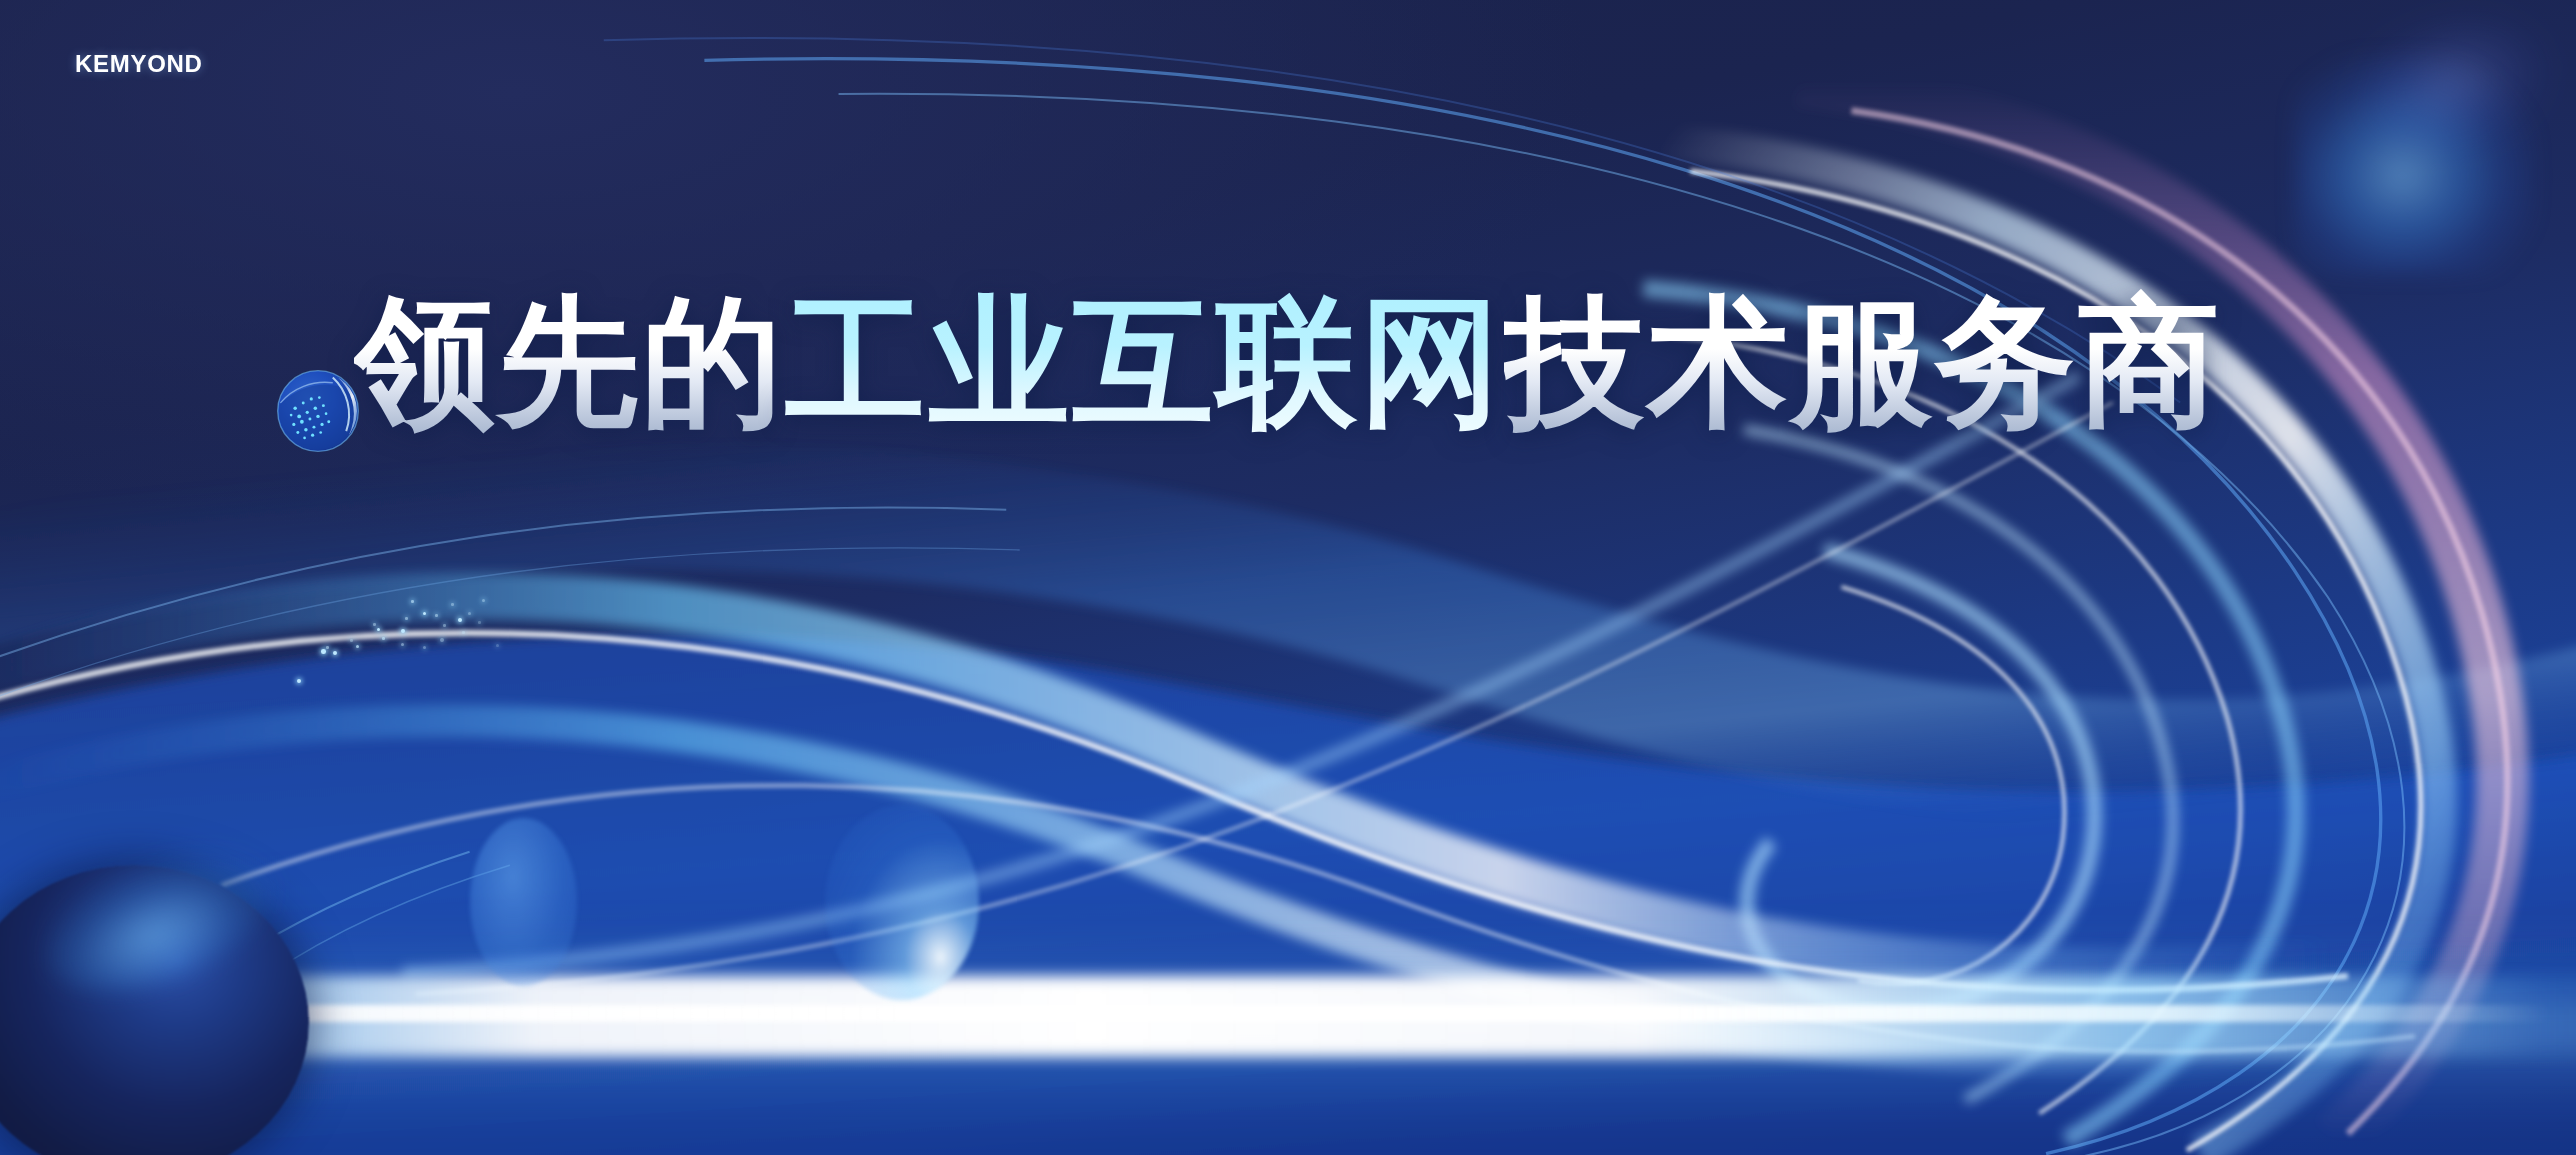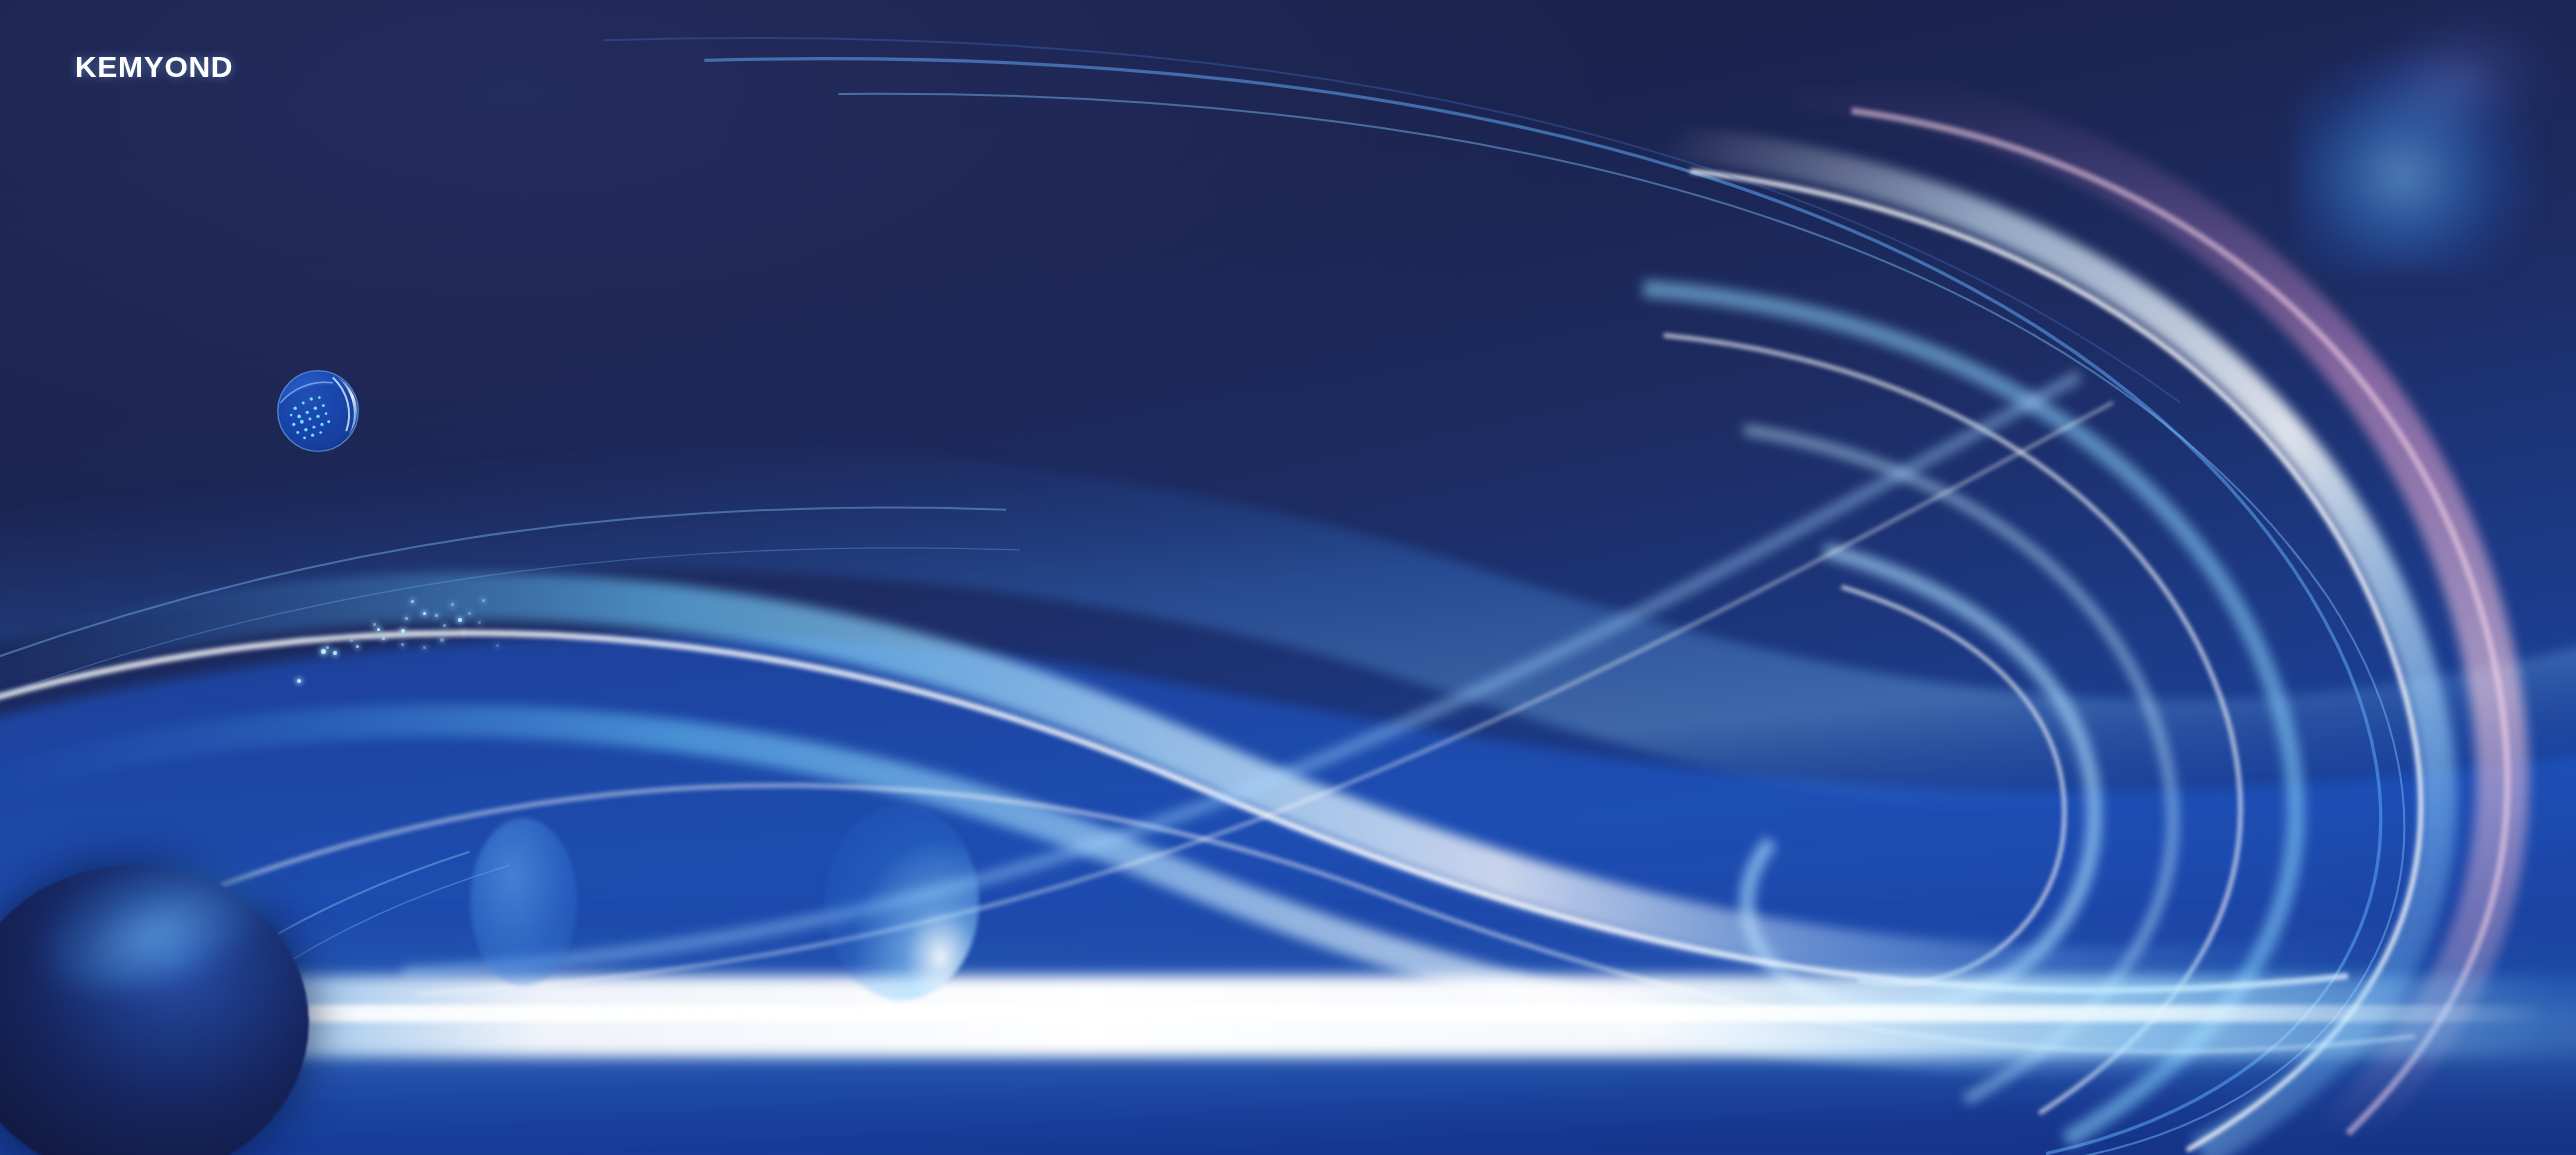--- a/index.html
+++ b/index.html
@@ -116,21 +116,21 @@
       rgba(150,215,255,0.40) 50%,
       rgba(90,180,255,0.18) 64%,
       rgba(70,160,250,0) 100%);
     filter: blur(20px);
   }
 
   
   .logo {
     position: absolute;
     left: 75px; top: 50px;
-    font-size: 30px;
+    font-size: 24px;
     font-weight: 700;
     letter-spacing: 0.7px;
     color: #ffffff;
     text-shadow: 0 0 9.4px rgba(150,200,255,0.45);
     z-index: 40;
   }
 
   .headline {
     position: absolute;
     left: 0; top: 292px;
@@ -389,17 +389,20 @@
         <circle cx="24" cy="70" r="2.0"></circle>
           <circle cx="80" cy="80" r="2.2"></circle>
       </g>
       <path d="M 8 52 C 26 30 56 18 86 22" fill="none" stroke="#bfe4ff" stroke-width="2" opacity="0.55"></path>
     </g>
     <circle cx="64" cy="64" r="60" fill="none" stroke="#79c8ff" stroke-width="2" opacity="0.55"></circle>
   </svg>
 
   <div class="logo">KEMYOND</div>
 
+  <div class="headline">
+    <span class="hl-white">领先的</span><span class="hl-cyan">工业互联网</span><span class="hl-white">技术服务商</span>
+  </div>
 
 
 
 </div>
 
 
 </body></html>

